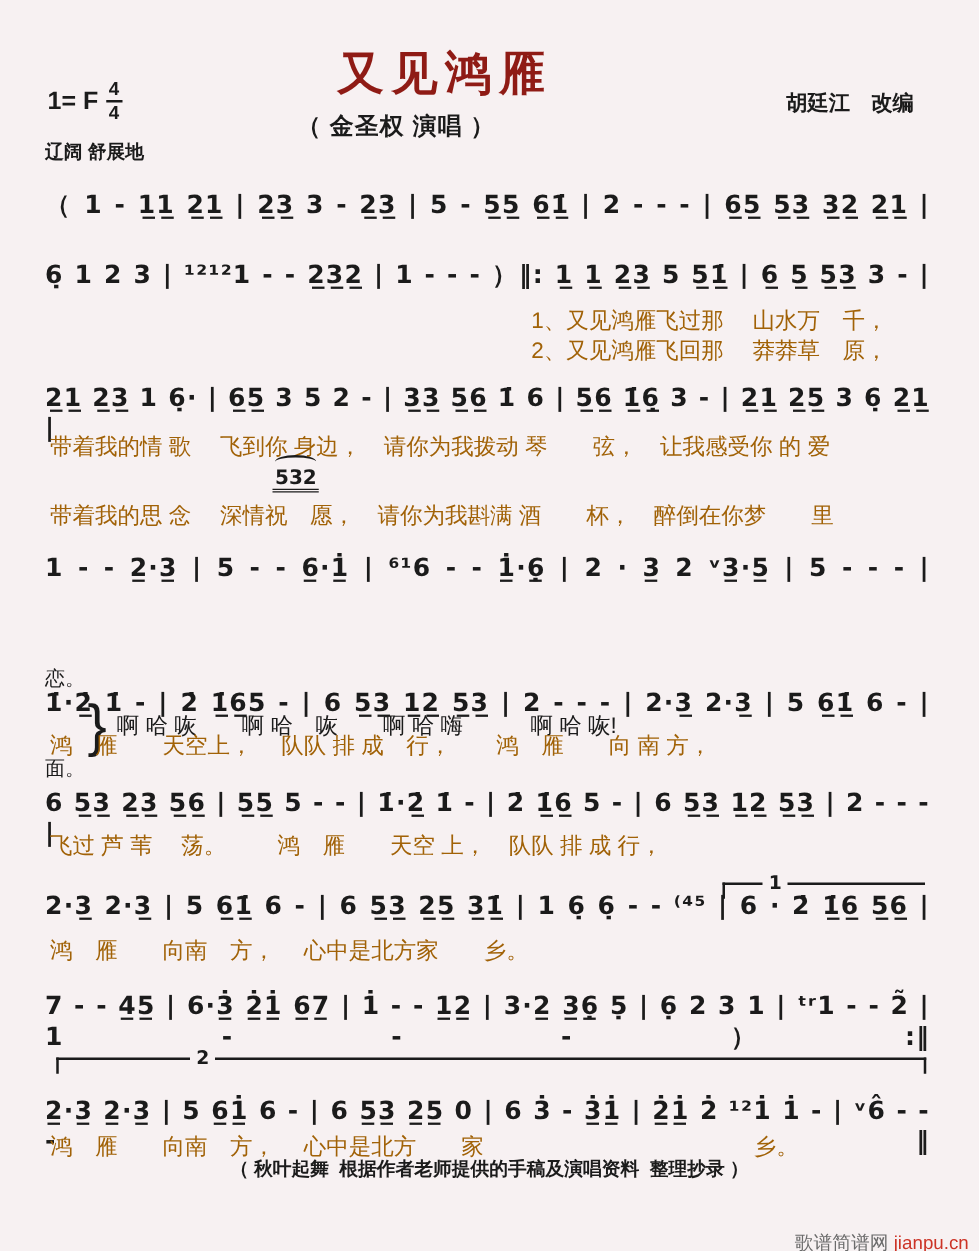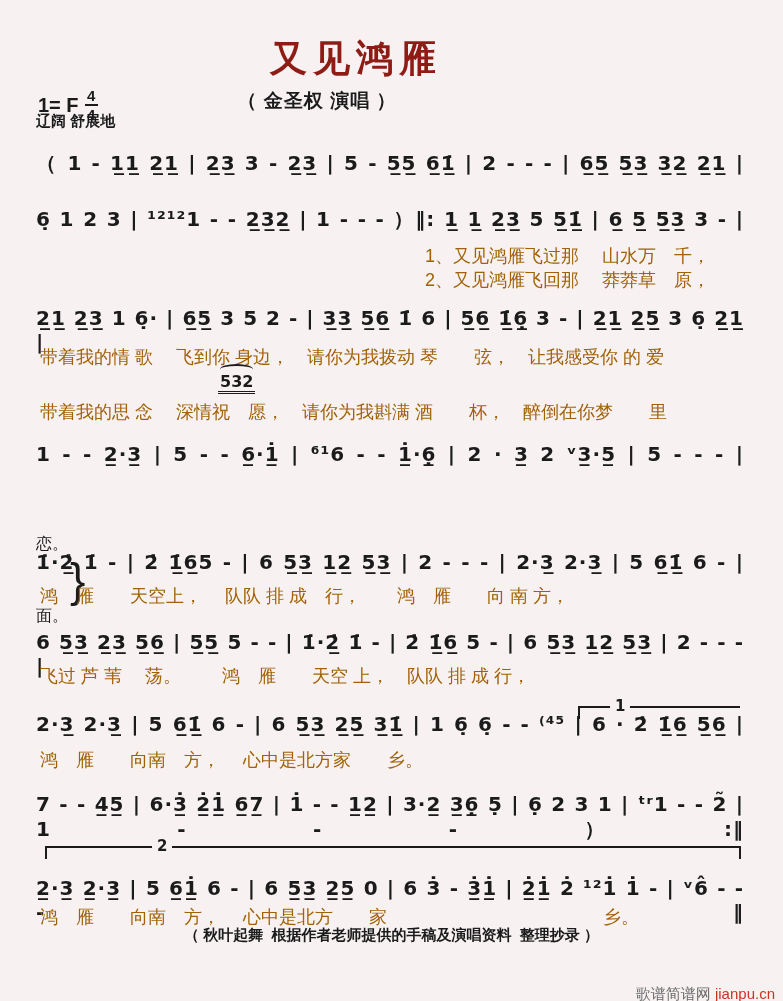--- a/index.html
+++ b/index.html
@@ -12,21 +12,21 @@
     font-family:"Liberation Sans","DejaVu Sans",sans-serif;
   }
   .abs{position:absolute;}
   .title{
     left:0;top:34px;width:712px;text-align:center;
     font-size:37px;font-weight:bold;letter-spacing:6px;color:var(--title);
     font-family:"Liberation Sans",sans-serif;
   }
   .subtitle{left:0;top:88px;width:634px;text-align:center;font-size:19px;font-weight:bold;letter-spacing:1px;}
   .credits{right:52px;top:64px;text-align:left;font-size:17px;line-height:37px;font-weight:bold;}
-  .keysig{left:38px;top:88px;font-size:20px;font-weight:bold;display:flex;align-items:center;gap:6px;justify-content:space-between;}
+  .keysig{left:38px;top:64px;font-size:20px;font-weight:bold;display:flex;align-items:center;gap:6px;justify-content:space-between;}
   .frac{display:inline-flex;flex-direction:column;align-items:center;line-height:1;font-size:15px;font-weight:bold;}
   .frac .fbar{width:13px;border-top:2px solid var(--ink);margin:1px 0;}
   .tempo{left:36px;top:112px;font-size:15px;font-weight:bold;}
   .m{
     left:36px;width:708px;
     font-family:"DejaVu Sans",sans-serif;font-weight:bold;font-size:20px;
     letter-spacing:1px;color:var(--ink);
     text-align:justify;text-align-last:justify;
   }
   .ly{left:40px;font-size:18px;white-space:pre;color:#a16207;font-weight:500;}
@@ -60,20 +60,21 @@
   .watermark{right:8px;top:968px;font-size:15px;white-space:pre;}
   .watermark .wname{color:var(--watermark_name);}
   .watermark .wsite{color:var(--watermark_site);}
 </style>
 </head>
 <body>
 
 <div class="abs title">又见鸿雁</div>
 <div class="abs subtitle">（ 金圣权 演唱 ）</div>
 <div class="abs credits">
+  <div>胡廷江　改编</div>
 </div>
 <div class="abs keysig">
   <span>1= F</span>
   <span class="frac">
     <span>4</span>
     <span class="fbar"></span>
     <span>4</span>
   </span>
 </div>
 <div class="abs tempo">辽阔 舒展地</div>
@@ -89,20 +90,21 @@
 <div class="abs grace532">532</div>
 <div class="abs ly ly3b">带着我的思 念　 深情祝　愿，　请你为我斟满 酒　　杯，　醉倒在你梦　　里</div>
 
 <div class="abs m m4">1 - - 2̲·3̲ | 5 - - 6̲·1̲̇ | ⁶¹6 - - 1̲̇·6̲̣ | 2 · 3̲ 2 ᵛ3̲·5̲ | 5 - - - |</div>
 <div class="abs ly4">
   <div class="stack">
     <div>恋。</div>
     <div>面。</div>
   </div>
   <div class="brace">}</div>
+  <div class="txt">啊 哈 咴　　啊 哈　咴　　啊 哈 嗨　　　啊 哈 咴!</div>
 </div>
 
 <div class="abs m m5">1̇·2̲̇ 1̇ - | 2̇ 1̲̇6̲5 - | 6 5̲3̲ 1̲2̲ 5̲3̲ | 2 - - - | 2·3̲ 2·3̲ | 5 6̲1̲̇ 6 - |</div>
 <div class="abs ly ly5">鸿　雁　　天空上，　 队队 排 成　行，　　鸿　雁　　向 南 方，</div>
 
 <div class="abs m m6">6 5̲3̲ 2̲3̲ 5̲6̲ | 5̲5̲ 5 - - | 1̇·2̲̇ 1̇ - | 2̇ 1̲̇6̲ 5 - | 6 5̲3̲ 1̲2̲ 5̲3̲ | 2 - - - |</div>
 <div class="abs ly ly6">飞过 芦 苇　 荡。　　 鸿　雁　　天空 上，　队队 排 成 行，</div>
 
 <div class="abs volta v1">
   <span class="vlabel">1</span>

